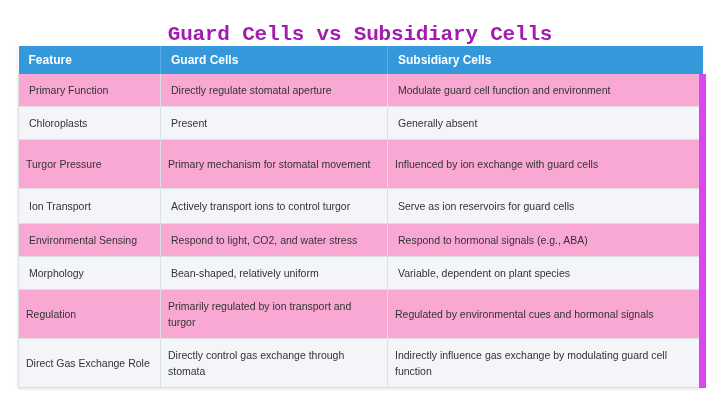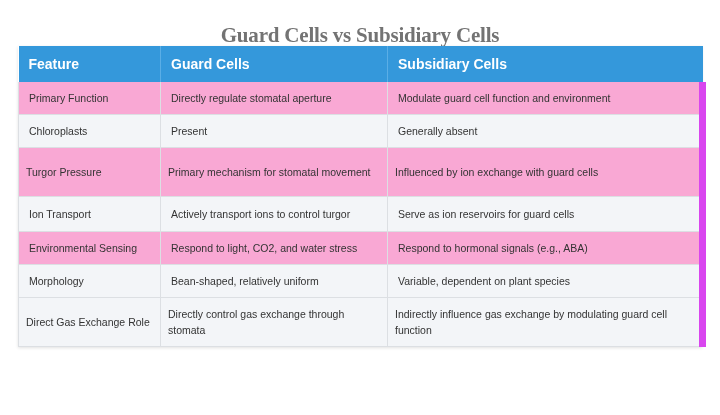--- a/index.html
+++ b/index.html
@@ -13,24 +13,24 @@
       overflow: hidden;
       font-family: "Liberation Sans", "DejaVu Sans", sans-serif;
       position: relative;
     }
     .title {
       position: absolute;
       top: 9px;
       left: 0;
       width: 720px;
       text-align: center;
-      font-family: Liberation Serif, serif;
+      font-family: Liberation Mono, monospace;
       font-weight: bold;
       font-size: 21px;
-      color: #737373;
+      color: #a21caf;
       letter-spacing: -0.2px;
     }
     .table-wrap {
       position: absolute;
       top: 46px;
       left: 18px;
       width: 684px;
       box-shadow: 0 1px 3px rgba(0,0,0,0.12);
     }
     table {
@@ -41,23 +41,23 @@
       color: #333333;
     }
     col.c1 { width: 142px; }
     col.c2 { width: 227px; }
     col.c3 { width: 315px; }
     thead th {
       background: #3498db;
       color: #ffffff;
       font-weight: bold;
       text-align: left;
-      height: 36px;
+      height: 28px;
       padding: 0 10px;
-      font-size: 14px;
+      font-size: 12px;
       border-right: 1px solid #5aaee6;
     }
     thead th:last-child { border-right: none; }
     tbody td {
       padding: 0 10px;
       line-height: 16px;
       vertical-align: middle;
       border-right: 1px solid #dcdfe3;
       border-bottom: 1px solid #dcdfe3;
     }
@@ -112,20 +112,25 @@
       <tr class="odd h33">
         <td>Environmental Sensing</td>
         <td>Respond to light, CO2, and water stress</td>
         <td>Respond to hormonal signals (e.g., ABA)</td>
       </tr>
       <tr class="even h33">
         <td>Morphology</td>
         <td>Bean-shaped, relatively uniform</td>
         <td>Variable, dependent on plant species</td>
       </tr>
+      <tr class="odd h49">
+        <td>Regulation</td>
+        <td>Primarily regulated by ion transport and turgor</td>
+        <td>Regulated by environmental cues and hormonal signals</td>
+      </tr>
       <tr class="even h49">
         <td>Direct Gas Exchange Role</td>
         <td>Directly control gas exchange through stomata</td>
         <td>Indirectly influence gas exchange by modulating guard cell function</td>
       </tr>
     </tbody>
   </table>
 </div>
 
 </body></html>

